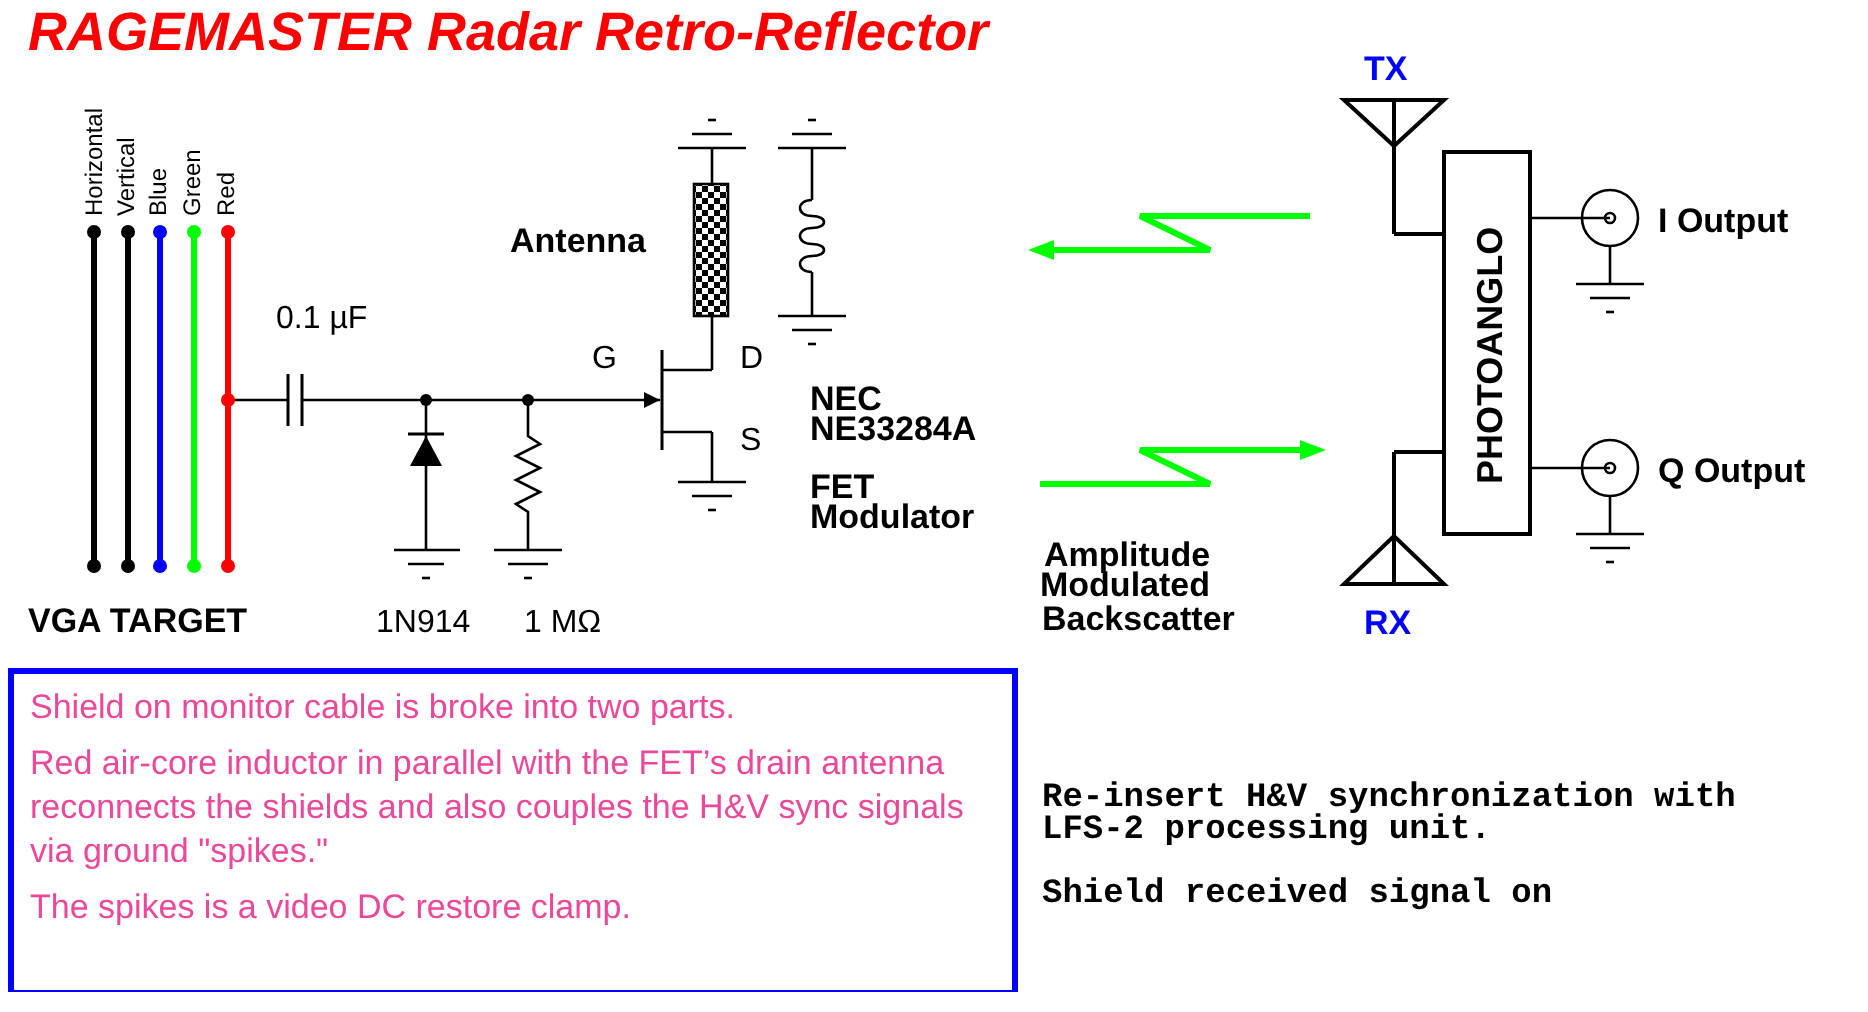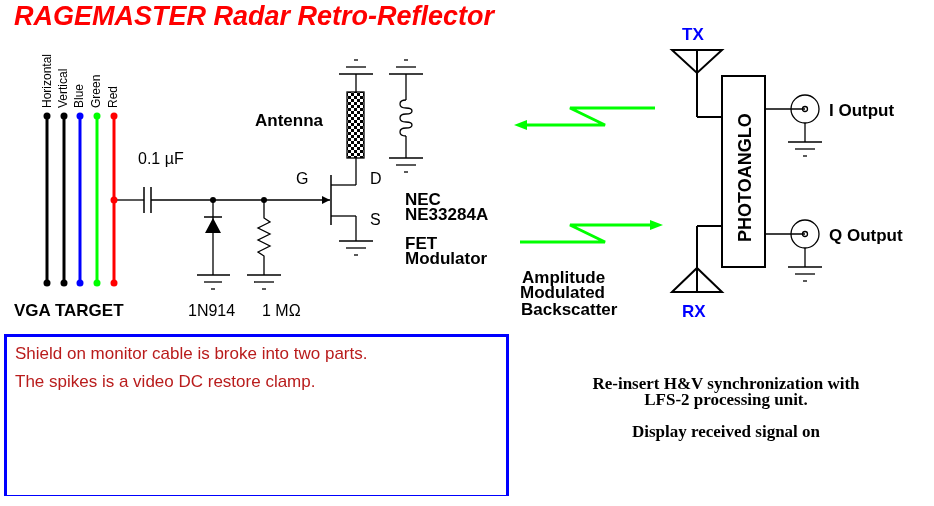--- a/index.html
+++ b/index.html
@@ -5,23 +5,23 @@
   html, body { margin:0; padding:0; background:#ffffff; }
   #root { position:relative; width:934px; height:496px; overflow:hidden; background:#fff; font-family:"Liberation Sans", sans-serif; }
   svg#diagram { position:absolute; left:0; top:0; }
   .title { font-family:"Liberation Sans", sans-serif; font-weight:bold; font-style:italic; font-size:27px; fill:#ff0000; }
   .lbl { font-family:"Liberation Sans", sans-serif; font-size:16px; fill:#000; }
   .lblb { font-family:"Liberation Sans", sans-serif; font-size:17px; font-weight:bold; fill:#000; }
   .lbltight { font-family:"Liberation Sans", sans-serif; font-size:17px; font-weight:bold; fill:#000; }
   .vlbl { font-family:"Liberation Sans", sans-serif; font-size:12px; fill:#000; }
   .blue { fill:#0000ff; font-weight:bold; font-size:17px; font-family:"Liberation Sans", sans-serif; }
   .note-box { position:absolute; left:4px; top:334px; width:505px; height:164px; border:3px solid #0000ff; box-sizing:border-box; padding:6px 8px; }
-  .note-box p { margin:0 0 6px 0; font-family:"Liberation Sans", sans-serif; font-size:17px; line-height:22px; color:#b91c1c; }
+  .note-box p { margin:0 0 6px 0; font-family:"Liberation Sans", sans-serif; font-size:17px; line-height:22px; color:#ec4899; }
   .right-notes { position:absolute; left:521px; top:376px; width:410px; }
-  .right-notes p { margin:0 0 16px 0; font-family:Liberation Serif, serif; font-size:17px; font-weight:bold; line-height:16px; color:#000;text-align:center; }
+  .right-notes p { margin:16px 0 16px 0; font-family:Liberation Mono, monospace; font-size:17px; font-weight:bold; line-height:16px; color:#000; }
 </style>
 </head>
 <body>
 
 <div id="root">
 <svg id="diagram" width="934" height="506" viewBox="0 0 934 506" xmlns="http://www.w3.org/2000/svg">
   <defs>
     <pattern id="checker" width="6" height="6" patternUnits="userSpaceOnUse">
       <rect width="6" height="6" fill="#fff"></rect>
       <rect width="3" height="3" fill="#000"></rect>
@@ -181,20 +181,21 @@
     <line x1="805" y1="248" x2="805" y2="267"></line>
     <line x1="788" y1="267" x2="822" y2="267"></line>
     <line x1="795" y1="274" x2="815" y2="274"></line>
     <line x1="803" y1="281" x2="807" y2="281"></line>
   </g>
   <text class="lblb" x="829" y="241">Q Output</text>
 </svg>
 
 <div class="note-box">
   <p>Shield on monitor cable is broke into two parts.</p>
+  <p>Red air-core inductor in parallel with the FET’s drain antenna reconnects the shields and also couples the H&amp;V sync signals via ground "spikes."</p>
   <p>The spikes is a video DC restore clamp.</p>
 </div>
 
 <div class="right-notes">
   <p><span>Re-insert H&amp;V synchronization with</span><br><span>LFS-2 processing unit.</span></p>
-  <p><span>Display received signal on</span><br></p>
+  <p><span>Shield received signal on</span><br></p>
 </div>
 </div>
 
 </body></html>

